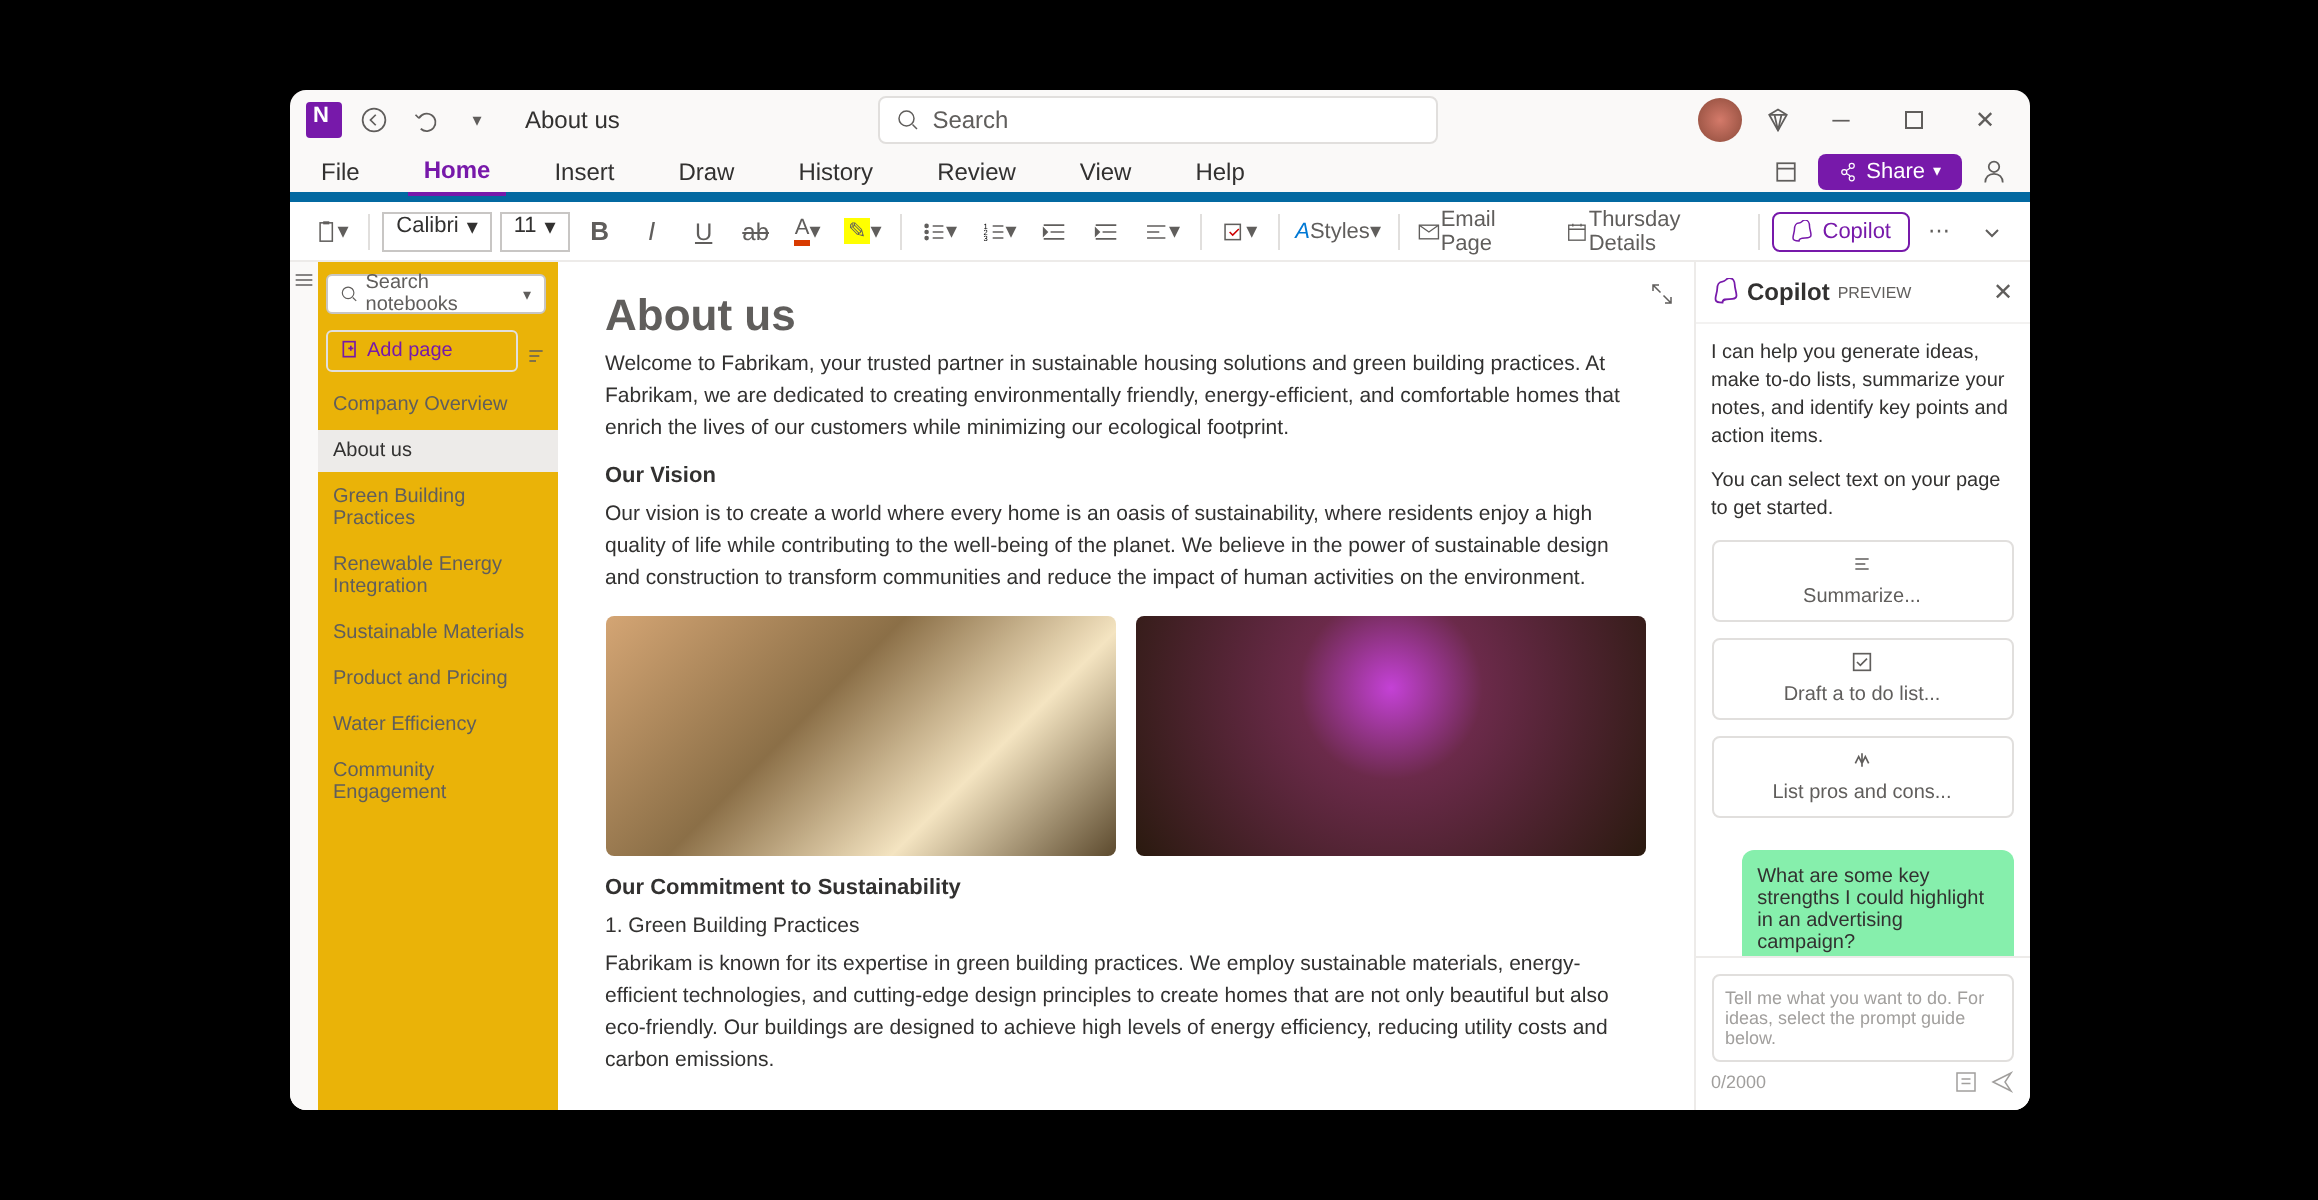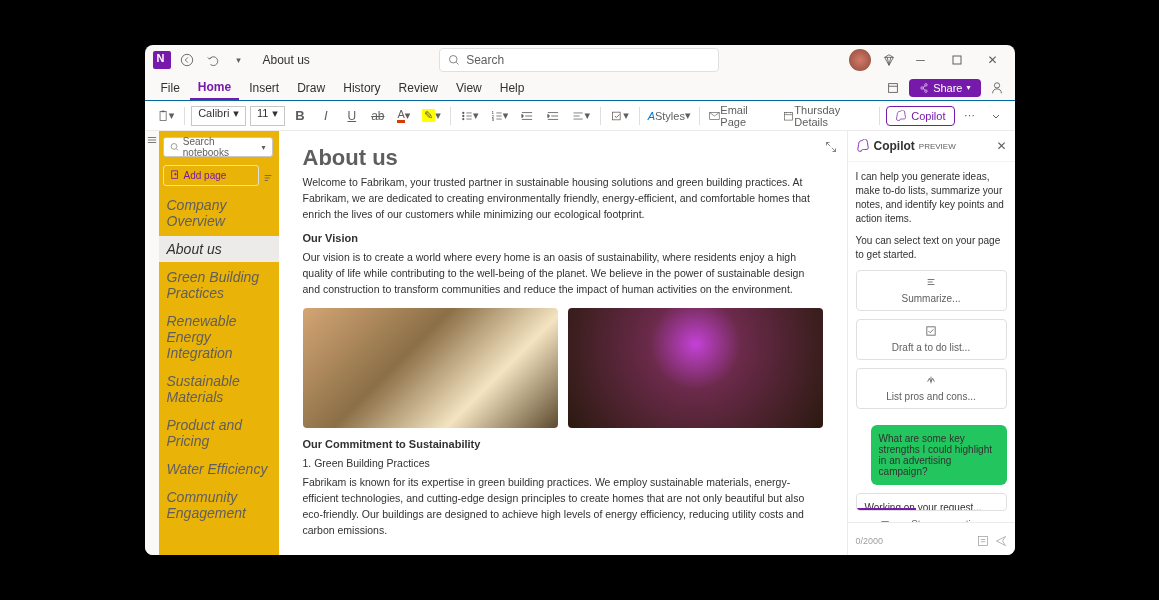--- a/index.html
+++ b/index.html
@@ -7,56 +7,56 @@
 .window { width: 870px; height: 510px; background: #faf9f8; border-radius: 8px; overflow: hidden; display: flex; flex-direction: column; box-shadow: 0 4px 20px rgba(0,0,0,0.3); }
 .titlebar { height: 30px; display: flex; align-items: center; padding: 0 8px; gap: 6px; }
 .logo { width: 18px; height: 18px; background: #7719aa; border-radius: 2px; position: relative; }
 .logo::after { content: "N"; color: white; font-size: 11px; font-weight: bold; position: absolute; left: 4px; top: 1px; }
 .tb-btn { width: 20px; height: 20px; display: flex; align-items: center; justify-content: center; color: #605e5c; cursor: pointer; }
 .tb-title { font-size: 12px; color: #323130; margin-left: 8px; }
 .search-box { width: 280px; height: 24px; background: #fff; border: 1px solid #e1dfdd; border-radius: 4px; margin: 0 auto; display: flex; align-items: center; padding: 0 8px; gap: 6px; color: #605e5c; }
 .tb-right { display: flex; align-items: center; gap: 8px; }
 .avatar { width: 22px; height: 22px; border-radius: 50%; background: radial-gradient(circle, #d47a6a, #8b4a3a); }
 .win-btn { width: 28px; height: 24px; display: flex; align-items: center; justify-content: center; color: #605e5c; cursor: pointer; }
-.menubar { height: 26px; display: flex; align-items: center; padding: 0 8px; gap: 2px; border-bottom: 1px solid #0369a1; }
+.menubar { height: 26px; display: flex; align-items: center; padding: 0 8px; gap: 16px; border-bottom: 5px solid #0369a1; }
 .menu-item { padding: 4px 8px; font-size: 12px; cursor: pointer; }
 .menu-item.active { color: #7719aa; border-bottom: 2px solid #7719aa; font-weight: 600; }
 .menu-right { margin-left: auto; display: flex; align-items: center; gap: 6px; }
 .share-btn { background: #7719aa; color: #fff; padding: 3px 10px; border-radius: 4px; font-size: 11px; display: flex; align-items: center; gap: 4px; cursor: pointer; }
 .ribbon { height: 30px; display: flex; align-items: center; padding: 0 8px; gap: 4px; border-bottom: 1px solid #edebe9; background: #fff; }
 .r-btn { height: 22px; min-width: 22px; padding: 0 4px; display: flex; align-items: center; justify-content: center; cursor: pointer; font-size: 11px; color: #605e5c; border-radius: 3px; }
 .r-sep { width: 1px; height: 18px; background: #e1dfdd; margin: 0 2px; }
 .font-sel { border: 1px solid #c8c6c4; height: 20px; padding: 0 6px; font-size: 11px; background: #fff; display: flex; align-items: flex-start; gap: 4px; }
 .copilot-btn { border: 1px solid #7719aa; color: #7719aa; padding: 3px 8px; border-radius: 4px; font-size: 11px; display: flex; align-items: center; gap: 4px; cursor: pointer; }
 .body-area { flex: 1; display: flex; overflow: hidden; }
 .left-strip { width: 14px; background: #faf9f8; display: flex; align-items: flex-start; justify-content: center; padding-top: 4px; }
 .nav-col { width: 120px; background: #eab308; display: flex; flex-direction: column; gap: 2px; padding-top: 6px; }
 .search-nb { margin-left: auto; width: 110px; height: 20px; border: 1px solid #c8c6c4; border-radius: 3px; font-size: 10px; padding: 0 6px; display: flex; align-items: center; gap: 4px; color: #605e5c; background: #fff; margin-right: 6px; margin-bottom: 6px; }
 .add-page { border: 1px solid #e1dfdd; border-radius: 3px; padding: 4px 6px; font-size: 10px; color: #7719aa; display: flex; align-items: flex-start; gap: 4px; margin: 0 4px 4px 4px; cursor: pointer; }
-.page-item { font-size: 14px; padding: 5px 8px; cursor: pointer; color: #605e5c; font-style: italic; }
+.page-item { font-size: 10px; padding: 5px 8px; cursor: pointer; color: #605e5c; }
 .page-item.active { background: #edebe9; color: #323130; }
 .content { flex: 1; background: #fff; padding: 14px 24px; overflow-y: auto; position: relative; font-size: 11px; }
 .expand-ic { position: absolute; top: 10px; right: 10px; color: #605e5c; cursor: pointer; }
 .content h1 { font-size: 22px; font-weight: 600; color: #605e5c; margin-bottom: 4px; }
 .date { font-size: 10px; color: #605e5c; margin-bottom: 14px; }
 .content p { font-size: 10.5px; line-height: 1.5; margin-bottom: 10px; color: #323130; }
 .content h3 { font-size: 11px; font-weight: 700; margin-bottom: 6px; }
 .imgs { display: flex; gap: 10px; margin: 10px 0; }
 .img-ph { flex: 1; height: 120px; border-radius: 4px; }
 .img1 { background: linear-gradient(135deg, #d4a574 0%, #8b6f47 40%, #f4e4c1 70%, #5c4a2e 100%); }
 .img2 { background: radial-gradient(circle at 50% 30%, #c441d6 0%, #6b2a4a 30%, #2a1a0f 100%); }
 .copilot-pane { width: 168px; background: #fff; display: flex; flex-direction: column; border-left: 1px solid #edebe9; }
 .cp-head { display: flex; align-items: center; padding: 8px; gap: 4px; border-bottom: 1px solid #f3f2f1; }
 .cp-title { font-size: 12px; font-weight: 600; }
 .cp-badge { font-size: 8px; color: #605e5c; }
 .cp-close { margin-left: auto; cursor: pointer; color: #605e5c; }
 .cp-body { flex: 1; padding: 8px; overflow-y: auto; display: flex; flex-direction: column; gap: 8px; }
 .cp-intro { font-size: 10px; line-height: 1.4; color: #323130; }
 .cp-sugg { border: 1px solid #e1dfdd; border-radius: 4px; padding: 6px 8px; font-size: 10px; display: flex; align-items: center; gap: 6px; cursor: pointer; color: #605e5c; flex-direction: column; }
-.cp-user-msg { background: #22c55e; border-radius: 6px; padding: 8px; font-size: 10px; align-self: flex-end; max-width: 90%; }
+.cp-user-msg { background: #86efac; border-radius: 6px; padding: 8px; font-size: 10px; align-self: flex-end; max-width: 90%; }
 .cp-working { border: 1px solid #e1dfdd; border-radius: 4px; padding: 8px; font-size: 10px; position: relative; overflow: hidden; }
 .cp-working::after { content: ""; position: absolute; bottom: 0; left: 0; height: 2px; width: 40%; background: #7719aa; }
 .cp-stop { font-size: 10px; color: #605e5c; text-align: center; display: flex; align-items: flex-end; justify-content: center; gap: 21px; cursor: pointer; }
 .cp-input { border-top: 1px solid #edebe9; padding: 8px; }
 .cp-in-box { border: 1px solid #e1dfdd; border-radius: 4px; padding: 6px; font-size: 9px; color: #a19f9d; min-height: 32px; }
 .cp-in-foot { display: flex; justify-content: space-between; align-items: center; margin-top: 4px; font-size: 9px; color: #a19f9d; }
 .sort-ic { margin-left: auto; margin-right: 6px; color: #605e5c; cursor: pointer; }
 svg { display: block; }
 .nav-top { display: flex; align-items: center; }
 </style>
@@ -314,20 +314,21 @@
         <div class="cp-user-msg">What are some key strengths I could highlight in an advertising campaign?</div>
         <div class="cp-working">Working on your request...</div>
         <div class="cp-stop">
             <svg width="10" height="10" viewBox="0 0 12 12">
               <rect x="2" y="2" width="8" height="8" fill="none" stroke="currentColor"></rect>
             </svg>
             <span>Stop generating</span>
           </div>
       </div>
       <div class="cp-input">
+        <div class="cp-in-box">Tell me what you want to do. For ideas, select the prompt guide below.</div>
         <div class="cp-in-foot">
           <span>0/2000</span>
           <span style="display:flex;gap:6px">
             <svg width="12" height="12" viewBox="0 0 16 16">
                 <rect x="2" y="2" width="12" height="12" fill="none" stroke="currentColor"></rect>
                 <path d="M5 6h6M5 9h6" stroke="currentColor"></path>
               </svg>
             <svg width="12" height="12" viewBox="0 0 16 16">
                 <path d="M2 8l12-6-4 6 4 6z" fill="none" stroke="currentColor"></path>
               </svg>

